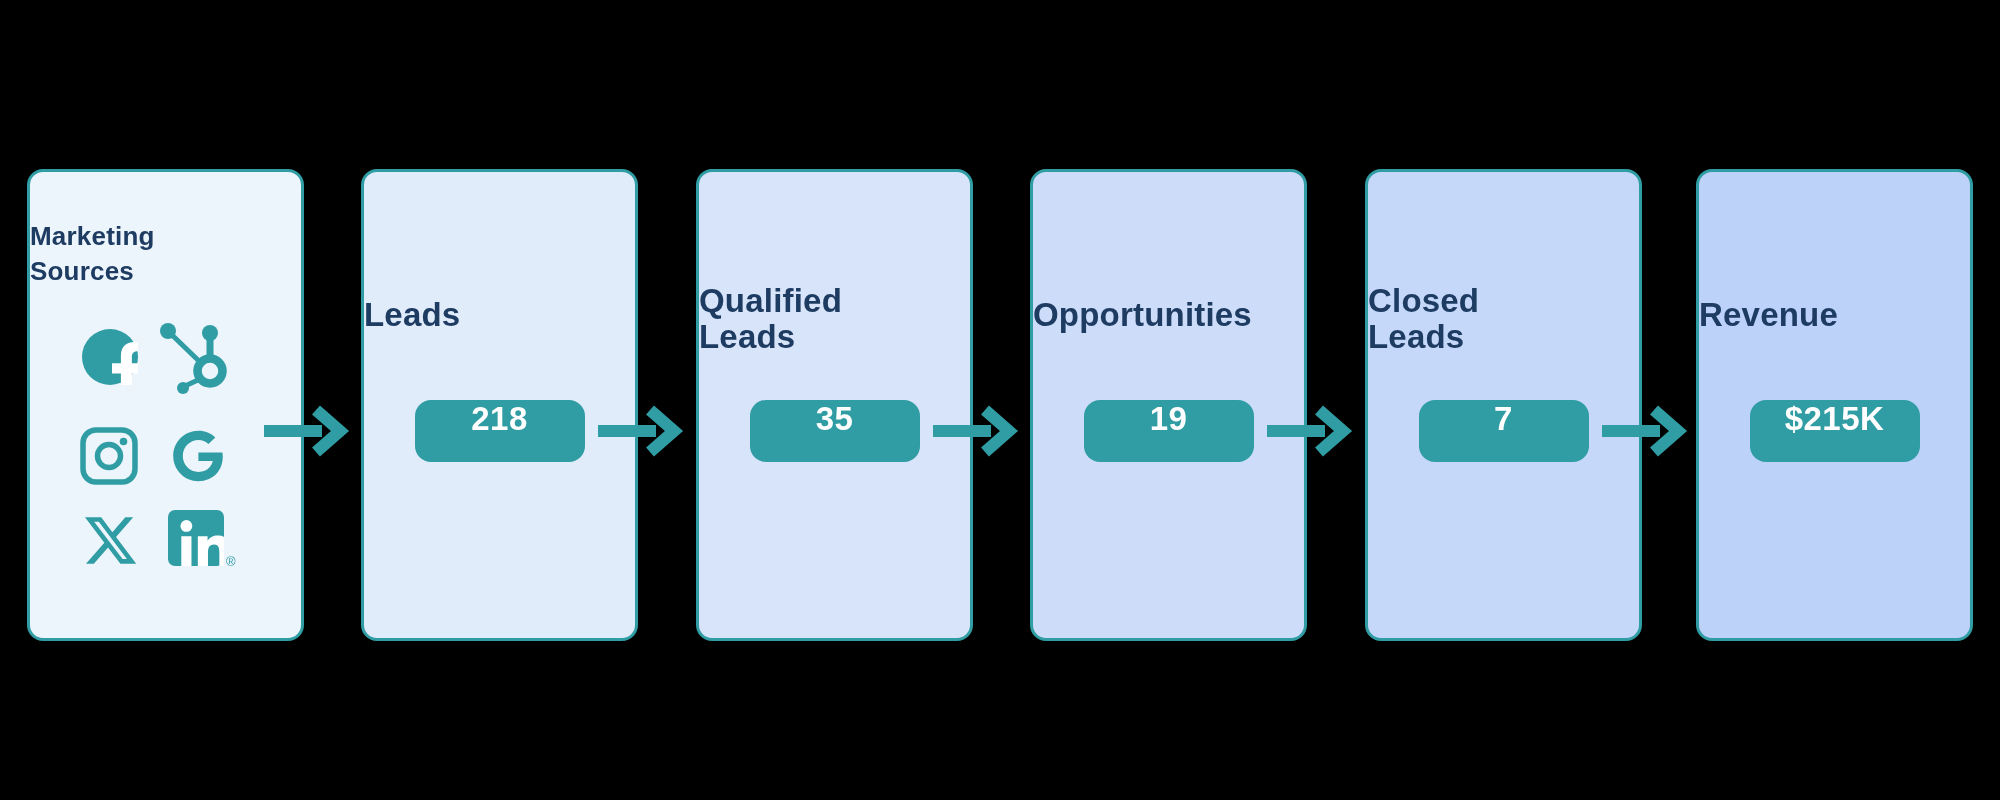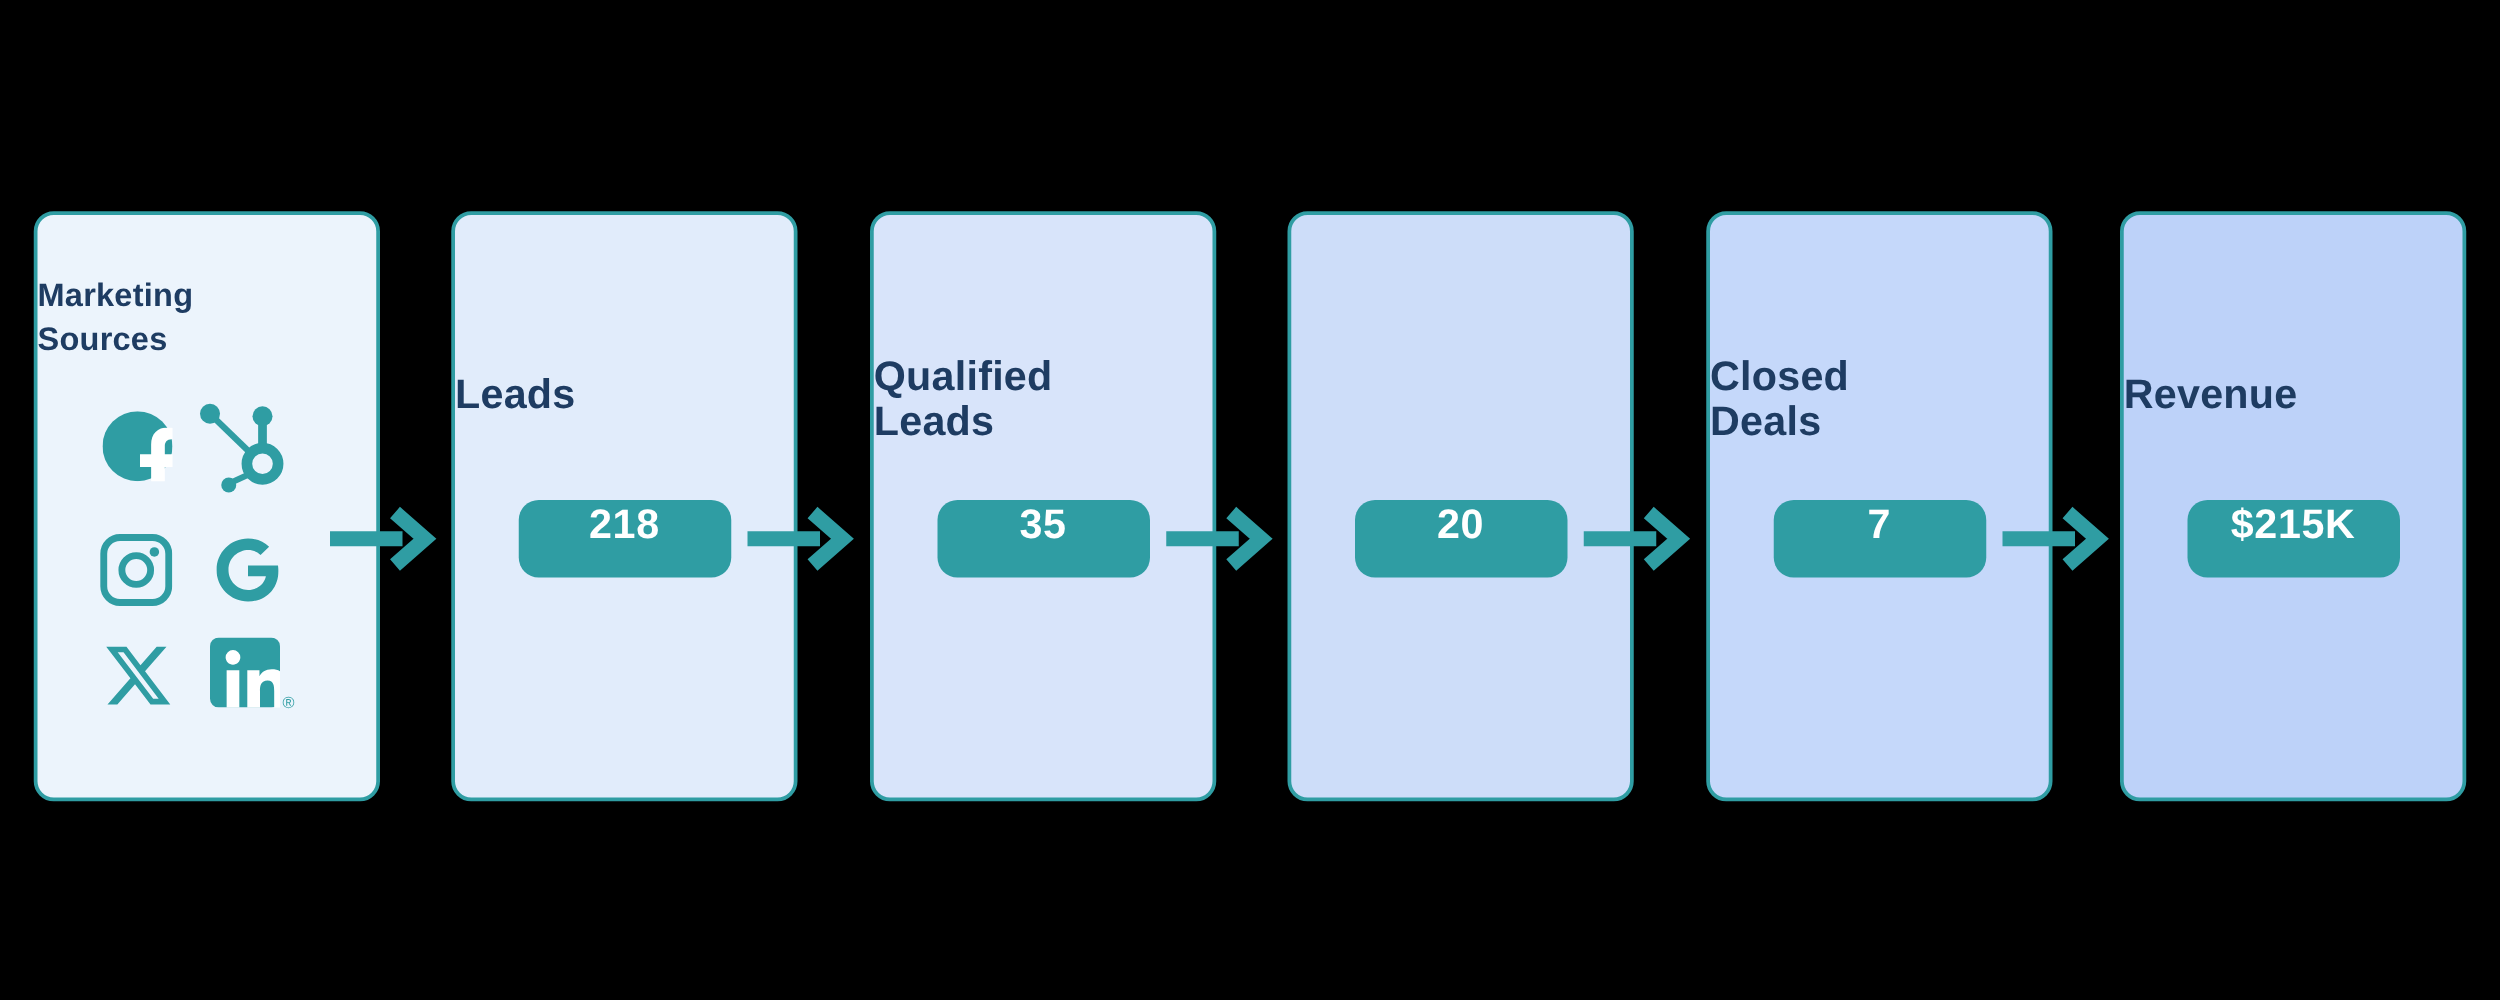--- a/index.html
+++ b/index.html
@@ -157,28 +157,29 @@
 
   <div class="stage" style="background-color: rgb(216, 228, 250); text-decoration: underline;">
     <div class="title title--two-line">Qualified
 Leads</div>
     <div class="badge">
       <span>35</span>
     </div>
   </div>
 
   <div class="stage" style="background-color: rgb(205, 221, 249);">
-    <div class="badge">
-      <span>20</span>
+    <div class="title title--one-line">Opportunities</div>
+    <div class="badge">
+      <span>19</span>
     </div>
   </div>
 
   <div class="stage" style="background-color: rgb(197, 216, 250);">
     <div class="title title--two-line">Closed
-Deals</div>
+Leads</div>
     <div class="badge">
       <span>7</span>
     </div>
   </div>
 
   <div class="stage" style="background-color: rgb(189, 210, 249);">
     <div class="title title--one-line">Revenue</div>
     <div class="badge">
       <span>$215K</span>
     </div>

